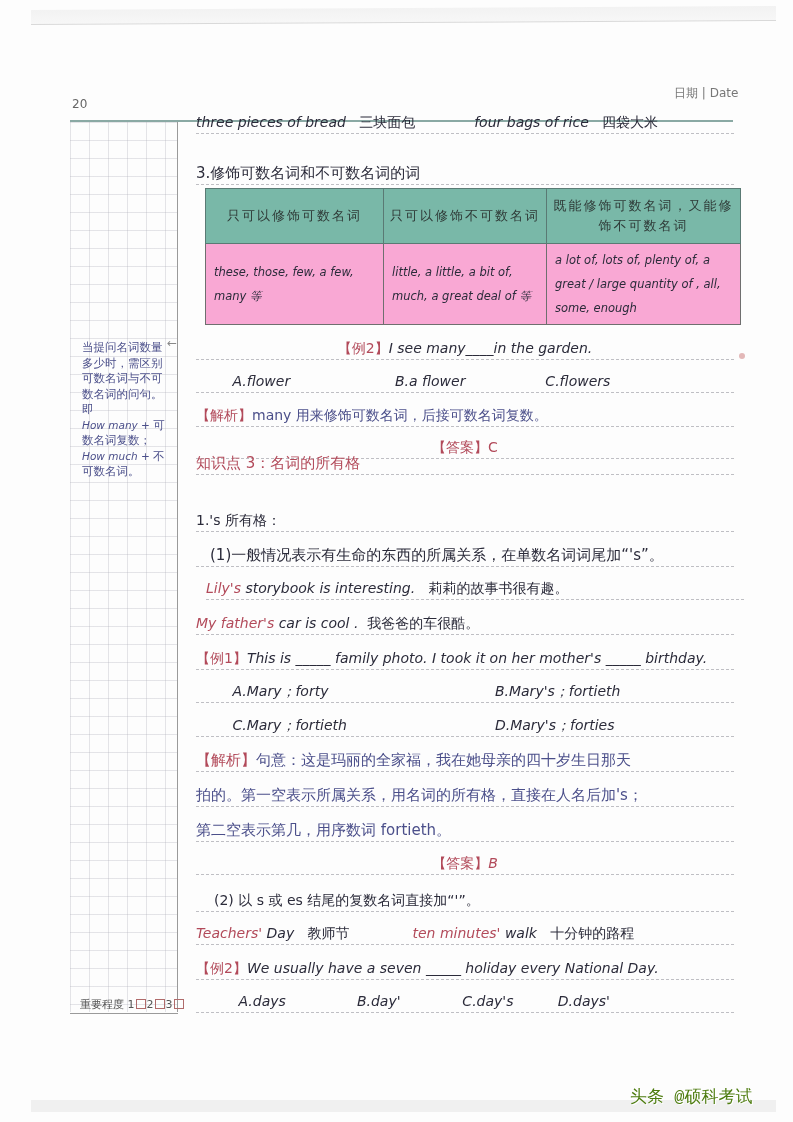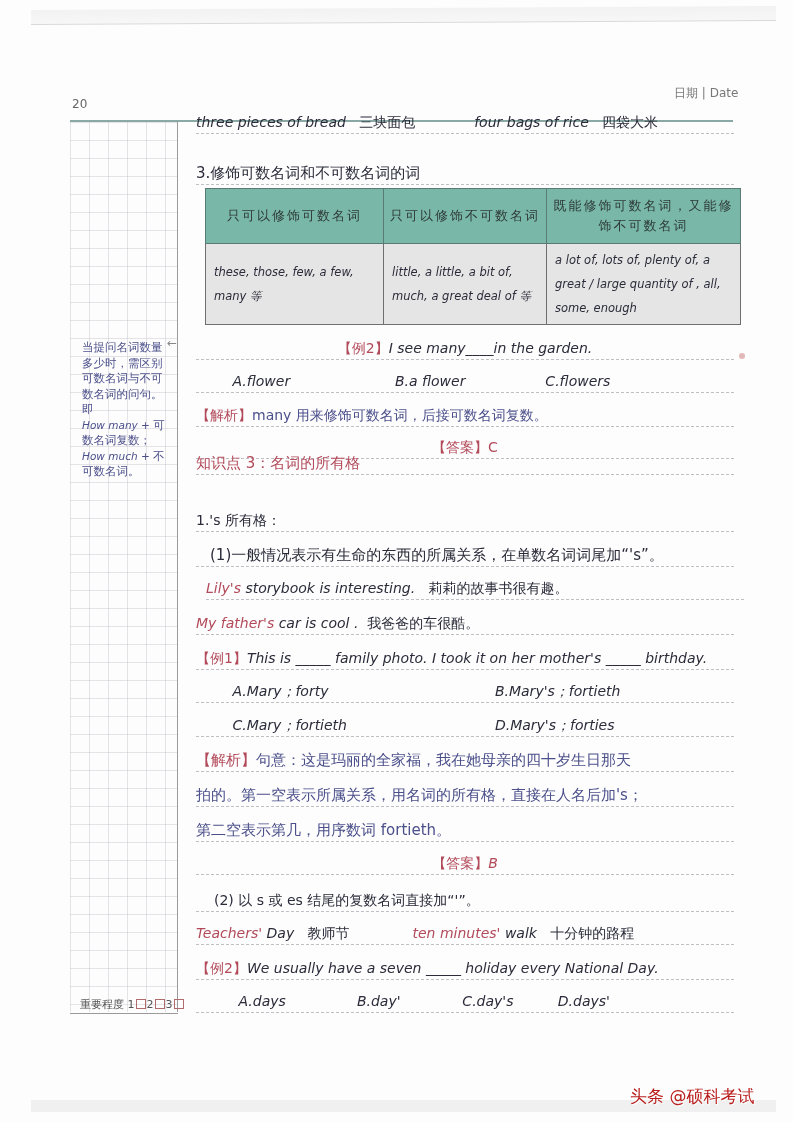--- a/index.html
+++ b/index.html
@@ -54,26 +54,27 @@
     position: absolute; left: 205px; top: 188px; width: 536px;
     border-collapse: collapse; font-size: 12px;
   }
   table.mod th {
     background: #79b8a8; color: #2f3b38; font-weight: normal;
     font-size: 13px; letter-spacing: 2px; line-height: 20px; height: 50px;
     border: 1px solid #5a7a74; padding: 2px 6px; text-align: center;
   }
   table.mod td {
     border: 1px solid #6f6f6f; padding: 4px 8px; vertical-align: middle;
-    font-style: italic; font-size: 11.5px; line-height: 24px; color: #2b2b3a; background: #e5e5e5;
+    font-style: italic; font-size: 11.5px; line-height: 24px; color: #2b2b3a; background: #f9a8d4;
   }
   .dot { position: absolute; left: 739px; top: 353px; width: 6px; height: 6px; border-radius: 50%; background: #e3b8b8; }
   .watermark {
-    position: absolute; left: 630px; top: 1085px; font-size: 17px; color: #b91c1c;
+    position: absolute; left: 630px; top: 1085px; font-size: 17px; color: #4d7c0f;
     text-shadow: 0 0 1px #fff, 1px 1px 0 #fff;
+    font-family: Liberation Mono, monospace;
   }
   .bottom-shadow { position: absolute; left: 31px; top: 1100px; width: 745px; height: 12px; background: #f0f0f0; }
 </style>
 </head>
 <body>
 
 <div class="top-shadow"></div>
 
 <div class="page-number">20</div>
 <div class="date-label">日期 | Date</div>

